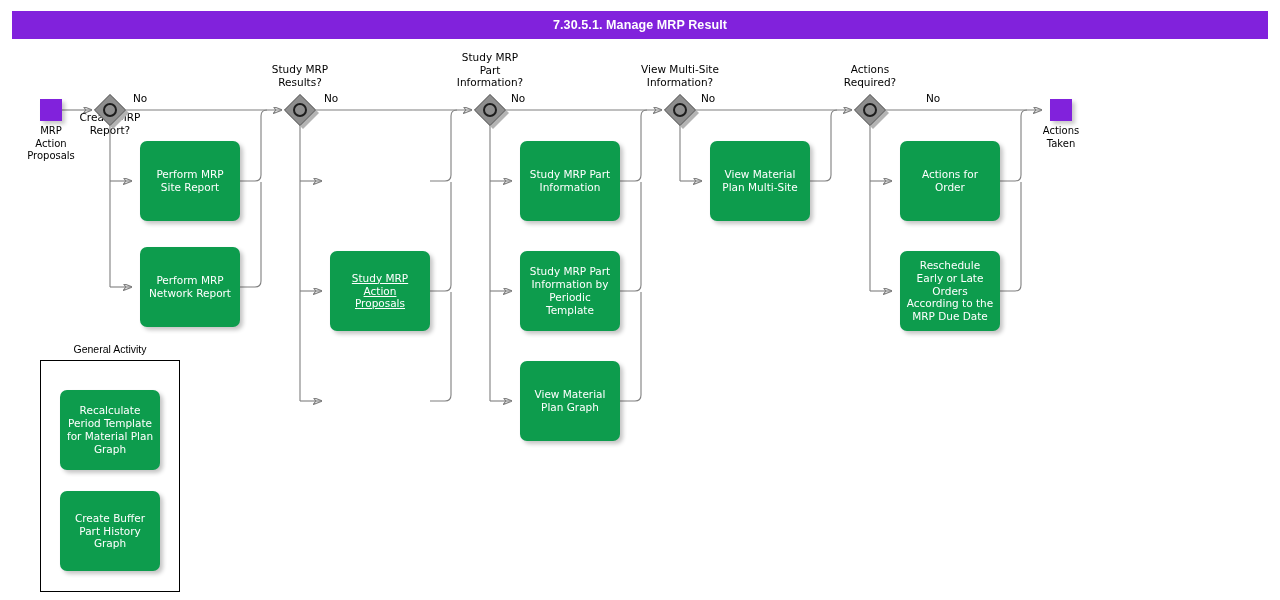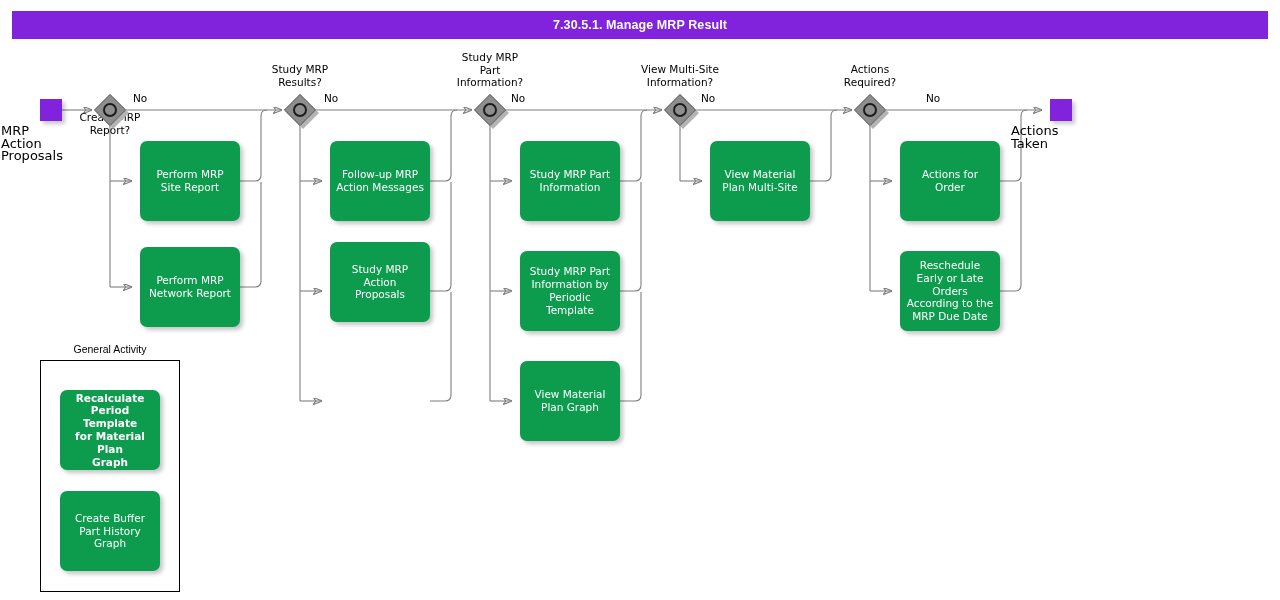--- a/index.html
+++ b/index.html
@@ -82,22 +82,22 @@
     font-family:"DejaVu Sans",sans-serif;
   }
 
   
   .event{
     position:absolute;width:22px;height:22px;
     background:#8122dc;
     box-shadow:3px 3px 4px rgba(0,0,0,0.22);
   }
   .eventlabel{
-    position:absolute;
-    font-size:13px;line-height:12.6px;color:#000;
+    position:absolute;text-align:center;
+    font-size:10px;line-height:12.6px;color:#000;
     font-family:"DejaVu Sans",sans-serif;
     white-space:pre-line;
   }
 
   
   .group{
     position:absolute;
     border:1.4px solid #000000;
     background:#ffffff;
     box-sizing:border-box;
@@ -195,23 +195,21 @@
 
   <div class="gwlabel" style="left:241px;top:63px;width:118px;">Study MRP
 Results?</div>
   <div class="gw" style="left:284px;top:94px;">
     <div class="dshadow"></div>
     <div class="dbody"></div>
     <div class="dring"></div>
   </div>
   <div class="nolabel" style="left:324px;top:92px;">No</div>
 
-  <div class="task" style="left:330px;top:141px;width:100px;height:80px;">Follow-up MRP
-Action Messages</div>
-  <div class="task" style="left:330px;top:242px;width:100px;height:80px;">Study MRP Action
+  <div class="task" style="left:330px;top:251px;width:100px;height:80px;text-decoration:underline;">Study MRP Action
 Proposals</div>
 
   <div class="gwlabel" style="left:431px;top:51px;width:118px;">Study MRP
 Part
 Information?</div>
   <div class="gw" style="left:474px;top:94px;">
     <div class="dshadow"></div>
     <div class="dbody"></div>
     <div class="dring"></div>
   </div>
@@ -254,21 +252,21 @@
 MRP Due Date</div>
   <div class="task" style="left:900px;top:141px;width:100px;height:80px;">Actions for
 Order</div>
 
   <div class="event" style="left:1050px;top:99px;"></div>
   <div class="eventlabel" style="left:1011px;top:125px;width:100px;">Actions
 Taken</div>
 
   <div class="grouptitle" style="left:40px;top:343px;width:140px;">General Activity</div>
   <div class="group" style="left:40px;top:360px;width:140px;height:232px;"></div>
-  <div class="task" style="left:60px;top:390px;width:100px;height:80px;font-weight:bold;">Recalculate
+  <div class="task" style="left:60px;top:390px;width:100px;height:80px;">Recalculate
 Period Template
 for Material Plan
 Graph</div>
   <div class="task" style="left:60px;top:491px;width:100px;height:80px;">Create Buffer
 Part History
 Graph</div>
 
 </div>
 
 </body></html>

